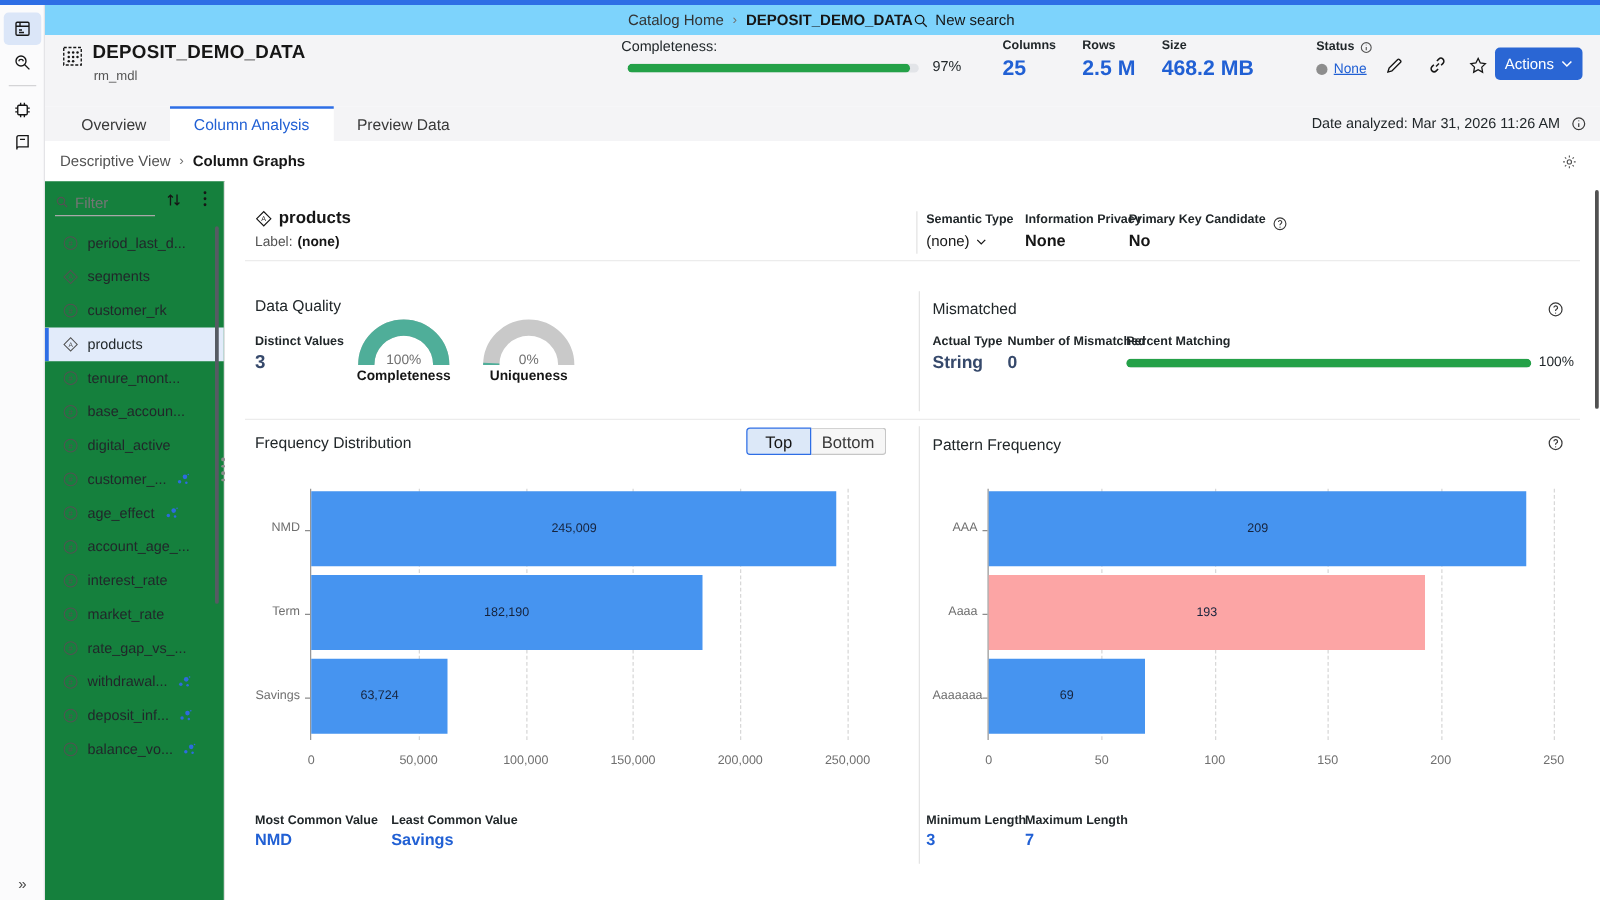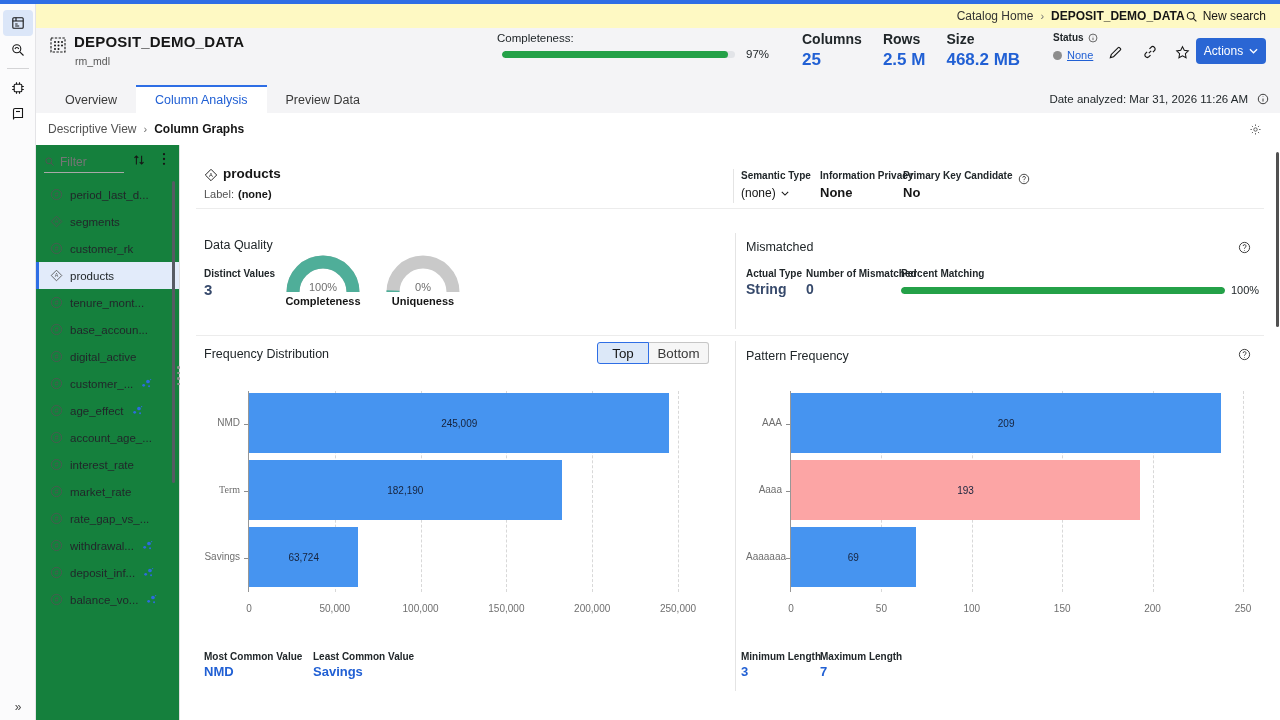--- a/index.html
+++ b/index.html
@@ -10,37 +10,37 @@
   .top-accent{position:absolute;left:0;top:0;width:100%;height:4px;background:#2e6ee5}
 
   
   .rail{position:absolute;left:0;top:4px;width:36px;height:716px;background:#fbfbfc;border-right:1px solid #e4e4e7}
   .rail-item{position:absolute;left:3px;width:30px;height:26px;display:flex;align-items:center;justify-content:center;border-radius:4px;cursor:pointer}
   .rail-item.sel{background:#dbe6f8}
   .rail-divider{position:absolute;left:7px;width:22px;border-top:1px solid #d4d4d6}
   .rail-expand{position:absolute;left:0;bottom:6px;width:36px;text-align:center;font-size:12px;color:#4a4a4a;cursor:pointer}
 
   
-  .crumb-bar{position:absolute;left:36px;top:4px;width:1244px;height:24px;background:#fef9c3;display:flex;align-items:center;justify-content:flex-end;padding:0 14px 0 12px}
+  .crumb-bar{position:absolute;left:36px;top:4px;width:1244px;height:24px;background:#7dd3fc;display:flex;align-items:center;justify-content:center;padding:0 14px 0 12px}
   .crumbs{display:flex;align-items:center;gap:7px;font-size:12px;color:#333}
   .crumbs .sep{color:#6f6f6f;font-size:11px}
   .crumb-current{font-weight:bold;color:#161616}
   .new-search{display:flex;align-items:center;gap:5px;font-size:12px;color:#161616;cursor:pointer}
 
   
   .hdr{position:absolute;left:36px;top:28px;width:1244px;height:57px;background:#f4f4f6}
   .hdr-icon{position:absolute;left:12px;top:7px}
   .hdr-title{position:absolute;left:38px;top:5px;font-size:15px;font-weight:bold;letter-spacing:.2px}
   .hdr-sub{position:absolute;left:39px;top:27px;font-size:10.5px;color:#565656}
   .comp-label{position:absolute;left:461px;top:4px;font-size:11.5px;color:#21272a}
   .comp-bar{position:absolute;left:466px;top:23px;width:233px;height:7px;background:#e2e4e8;border-radius:4px;overflow:hidden}
   .comp-fill{height:100%;background:#24a148;border-radius:4px}
   .comp-val{position:absolute;left:710px;top:20px;font-size:11.5px;color:#21272a}
   .hdr-stats{position:absolute;left:766px;top:3px;display:flex;gap:21px}
-  .stat .s-label{font-size:14px;font-weight:bold;color:#21272a;margin-bottom:3px}
+  .stat .s-label{font-size:10px;font-weight:bold;color:#21272a;margin-bottom:3px}
   .stat .s-value{font-size:17px;font-weight:bold;color:#2160d4}
   .status-blk{position:absolute;left:1017px;top:4px}
   .status-head{display:flex;align-items:center;gap:4px;font-size:10px;font-weight:bold;color:#21272a}
   .status-val{display:flex;align-items:center;gap:5px;margin-top:6px}
   .status-dot{width:9px;height:9px;border-radius:50%;background:#8d8d8d}
   .status-link{font-size:11px;color:#2160d4;text-decoration:underline;cursor:pointer}
   .icon-btn{position:absolute;top:14px;width:20px;height:20px;display:flex;align-items:center;justify-content:center;cursor:pointer}
   .actions-btn{position:absolute;left:1160px;top:10px;width:70px;height:26px;background:#2a66d4;border:none;border-radius:4px;color:#fff;font-size:12px;font-family:inherit;display:flex;align-items:center;justify-content:center;gap:6px;cursor:pointer}
 
   
@@ -618,21 +618,21 @@
           </div>
           <div class="ytick" style="top: 167px;"></div>
           <div class="xtick" style="left: calc(0% - 35px);">0</div>
           <div class="xtick" style="left: calc(20% - 35px);">50,000</div>
           <div class="xtick" style="left: calc(40% - 35px);">100,000</div>
           <div class="xtick" style="left: calc(60% - 35px);">150,000</div>
           <div class="xtick" style="left: calc(80% - 35px);">200,000</div>
           <div class="xtick" style="left: calc(100% - 35px);">250,000</div>
         </div>
     <div class="ylab" style="top: 32px;">NMD</div>
-        <div class="ylab" style="top: 99px; font-family: Liberation Serif, serif;">Term</div>
+        <div class="ylab" style="top: 99px;">Term</div>
         <div class="ylab" style="top: 166px;">Savings</div>
       </div>
 
     <div class="vdiv" style="left:555px;top:196px;height:350px"></div>
 
     <div class="sec-title" style="left:566px;top:204px">Pattern Frequency</div>
     <span class="help-ic" style="left:1058px;top:203px">
         <svg width="13" height="13" viewBox="0 0 16 16" fill="none" stroke="#393939" stroke-width="1.2">
           <circle cx="8" cy="8" r="6.3"></circle>
           <path d="M6.3 6.2 a1.8 1.8 0 1 1 2.6 1.7 c-.6 .3 -.9 .7 -.9 1.3 v.3"></path>

